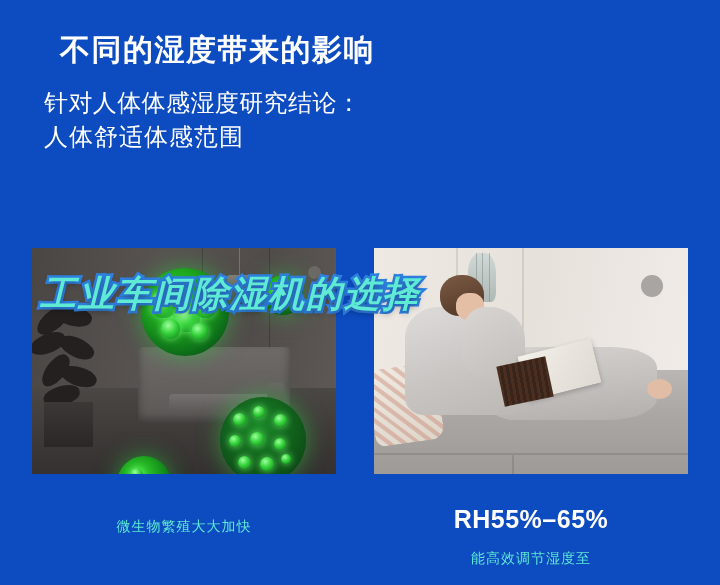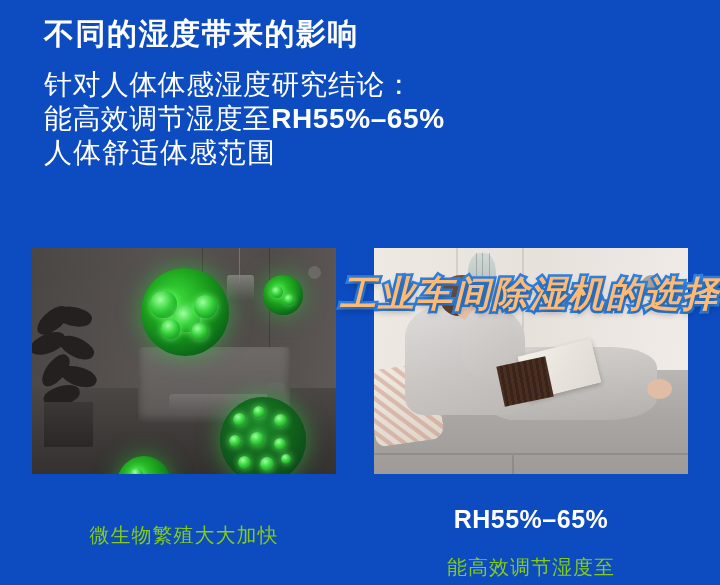--- a/index.html
+++ b/index.html
@@ -29,31 +29,31 @@
     top: 14px;
     width: 640px;
   }
 
   .poster-title {
     color: #ffffff;
     font-size: 30px;
     font-weight: 700;
     letter-spacing: 1.5px;
     line-height: 40px;
-    margin: 0;
+    margin: 16px;
     white-space: nowrap;
   }
 
   .body-lines {
     margin-top: 14px;
   }
 
   .body-line {
     color: #ffffff;
-    font-size: 28px;
+    font-size: 24px;
     line-height: 34px;
     letter-spacing: 0.4px;
     white-space: nowrap;
     font-weight: 400;
   }
   .body-line.bold {
     font-weight: 400;
     letter-spacing: 1px;
   }
   .body-line .strong {
@@ -374,71 +374,71 @@
     border-radius: 12% 20% 18% 14%;
     transform: rotate(-8deg);
   }
 
   
   .overlay-headline {
     position: absolute;
     left: 0;
     right: 0;
     top: 272px;
-    text-align: right;
+    text-align: left;
     font-size: 36px;
     font-weight: 700;
     font-style: italic;
-    color: #fdba74;
+    color: #5eead4;
     letter-spacing: 2px;
     line-height: 44px;
     white-space: nowrap;
     -webkit-text-stroke: 5px #2f82e2;
     paint-order: stroke fill;
     text-shadow: 0 3px 6px rgba(0,0,0,0.35);
+    padding-left: 40px;
   }
 
   
   .caption {
     position: absolute;
     top: 503px;
     text-align: center;
   }
   .caption-left  { left: 32px;  width: 304px; }
   .caption-right { left: 374px; width: 314px; }
 
   .caption-main {
     color: #ffffff;
     font-size: 25px;
     font-weight: 700;
     letter-spacing: 0.5px;
     line-height: 32px;
     white-space: nowrap;
   }
   .caption-sub {
-    color: #84cc16;
-    font-size: 20px;
+    color: #5eead4;
+    font-size: 14px;
     font-weight: 400;
     letter-spacing: 1px;
     line-height: 30px;
     white-space: nowrap;
-    margin-top: 17px;
+    margin-top: 8px;
   }
 </style>
 </head>
 <body>
 
 <div id="poster">
 
   <div class="header-block">
     <div class="poster-title">不同的湿度带来的影响</div>
 
     <div class="body-lines">
       <div class="body-line">针对人体体感湿度研究结论：</div>
-      <div class="body-line"><span>能高效调节湿度至</span><span class="strong">RH55%–65%</span></div>
       <div class="body-line bold">人体舒适体感范围</div>
     </div>
   </div>
 
   <div class="photo photo-left">
     <div class="room-wall"></div>
     <div class="room-wall-panel" style="left:56%"></div>
     <div class="room-wall-panel" style="left:78%"></div>
     <div class="pendant-wire"></div>
     <div class="pendant-head"></div>

